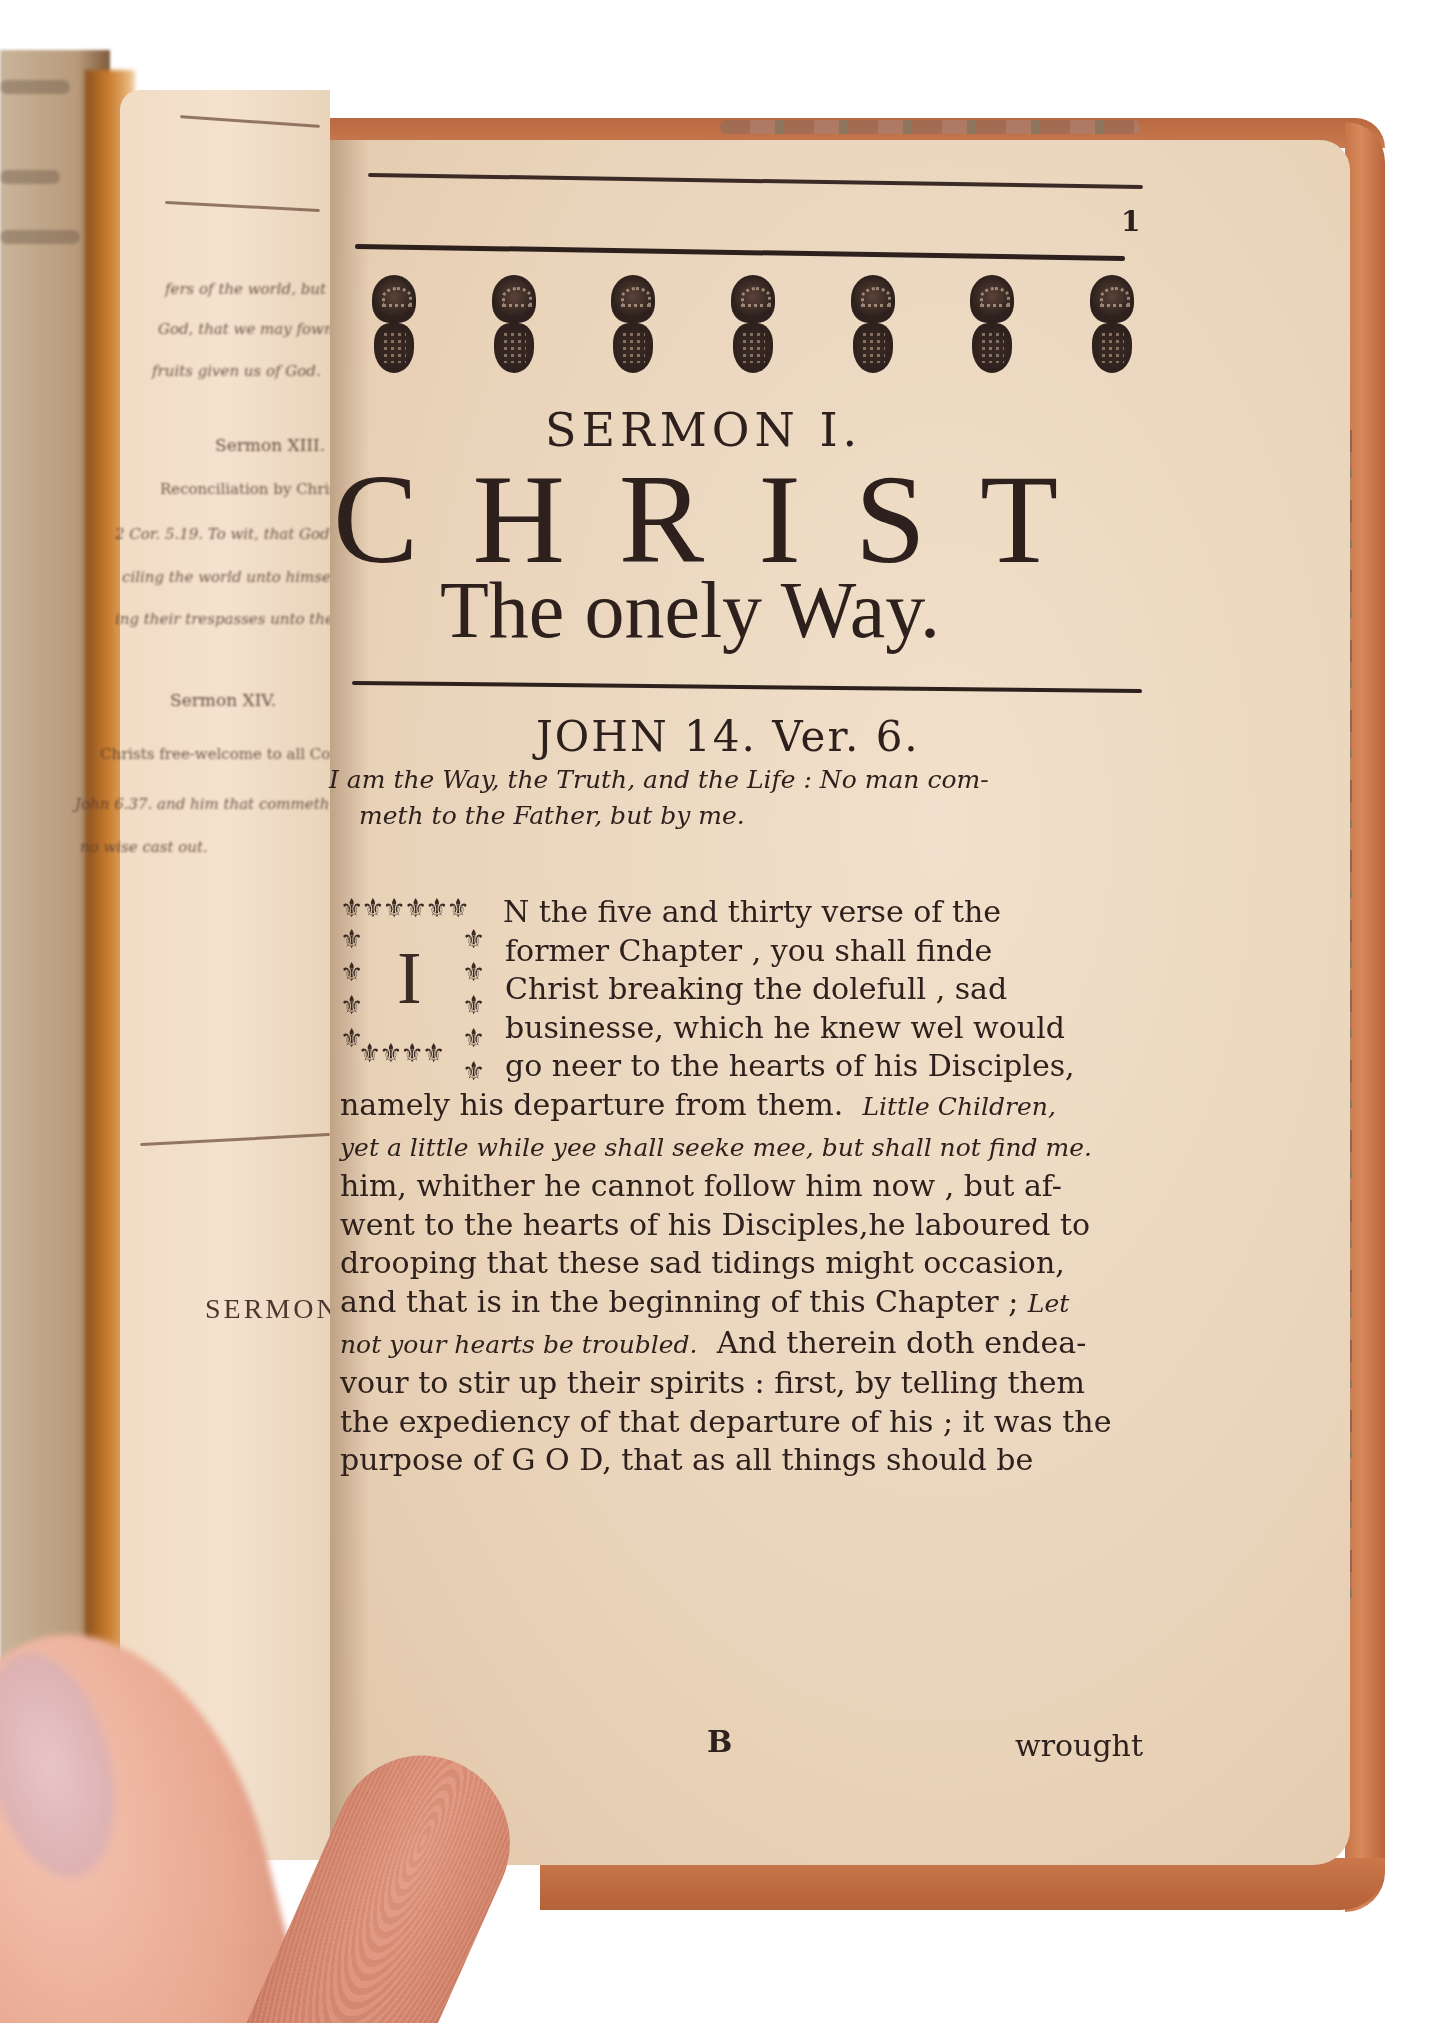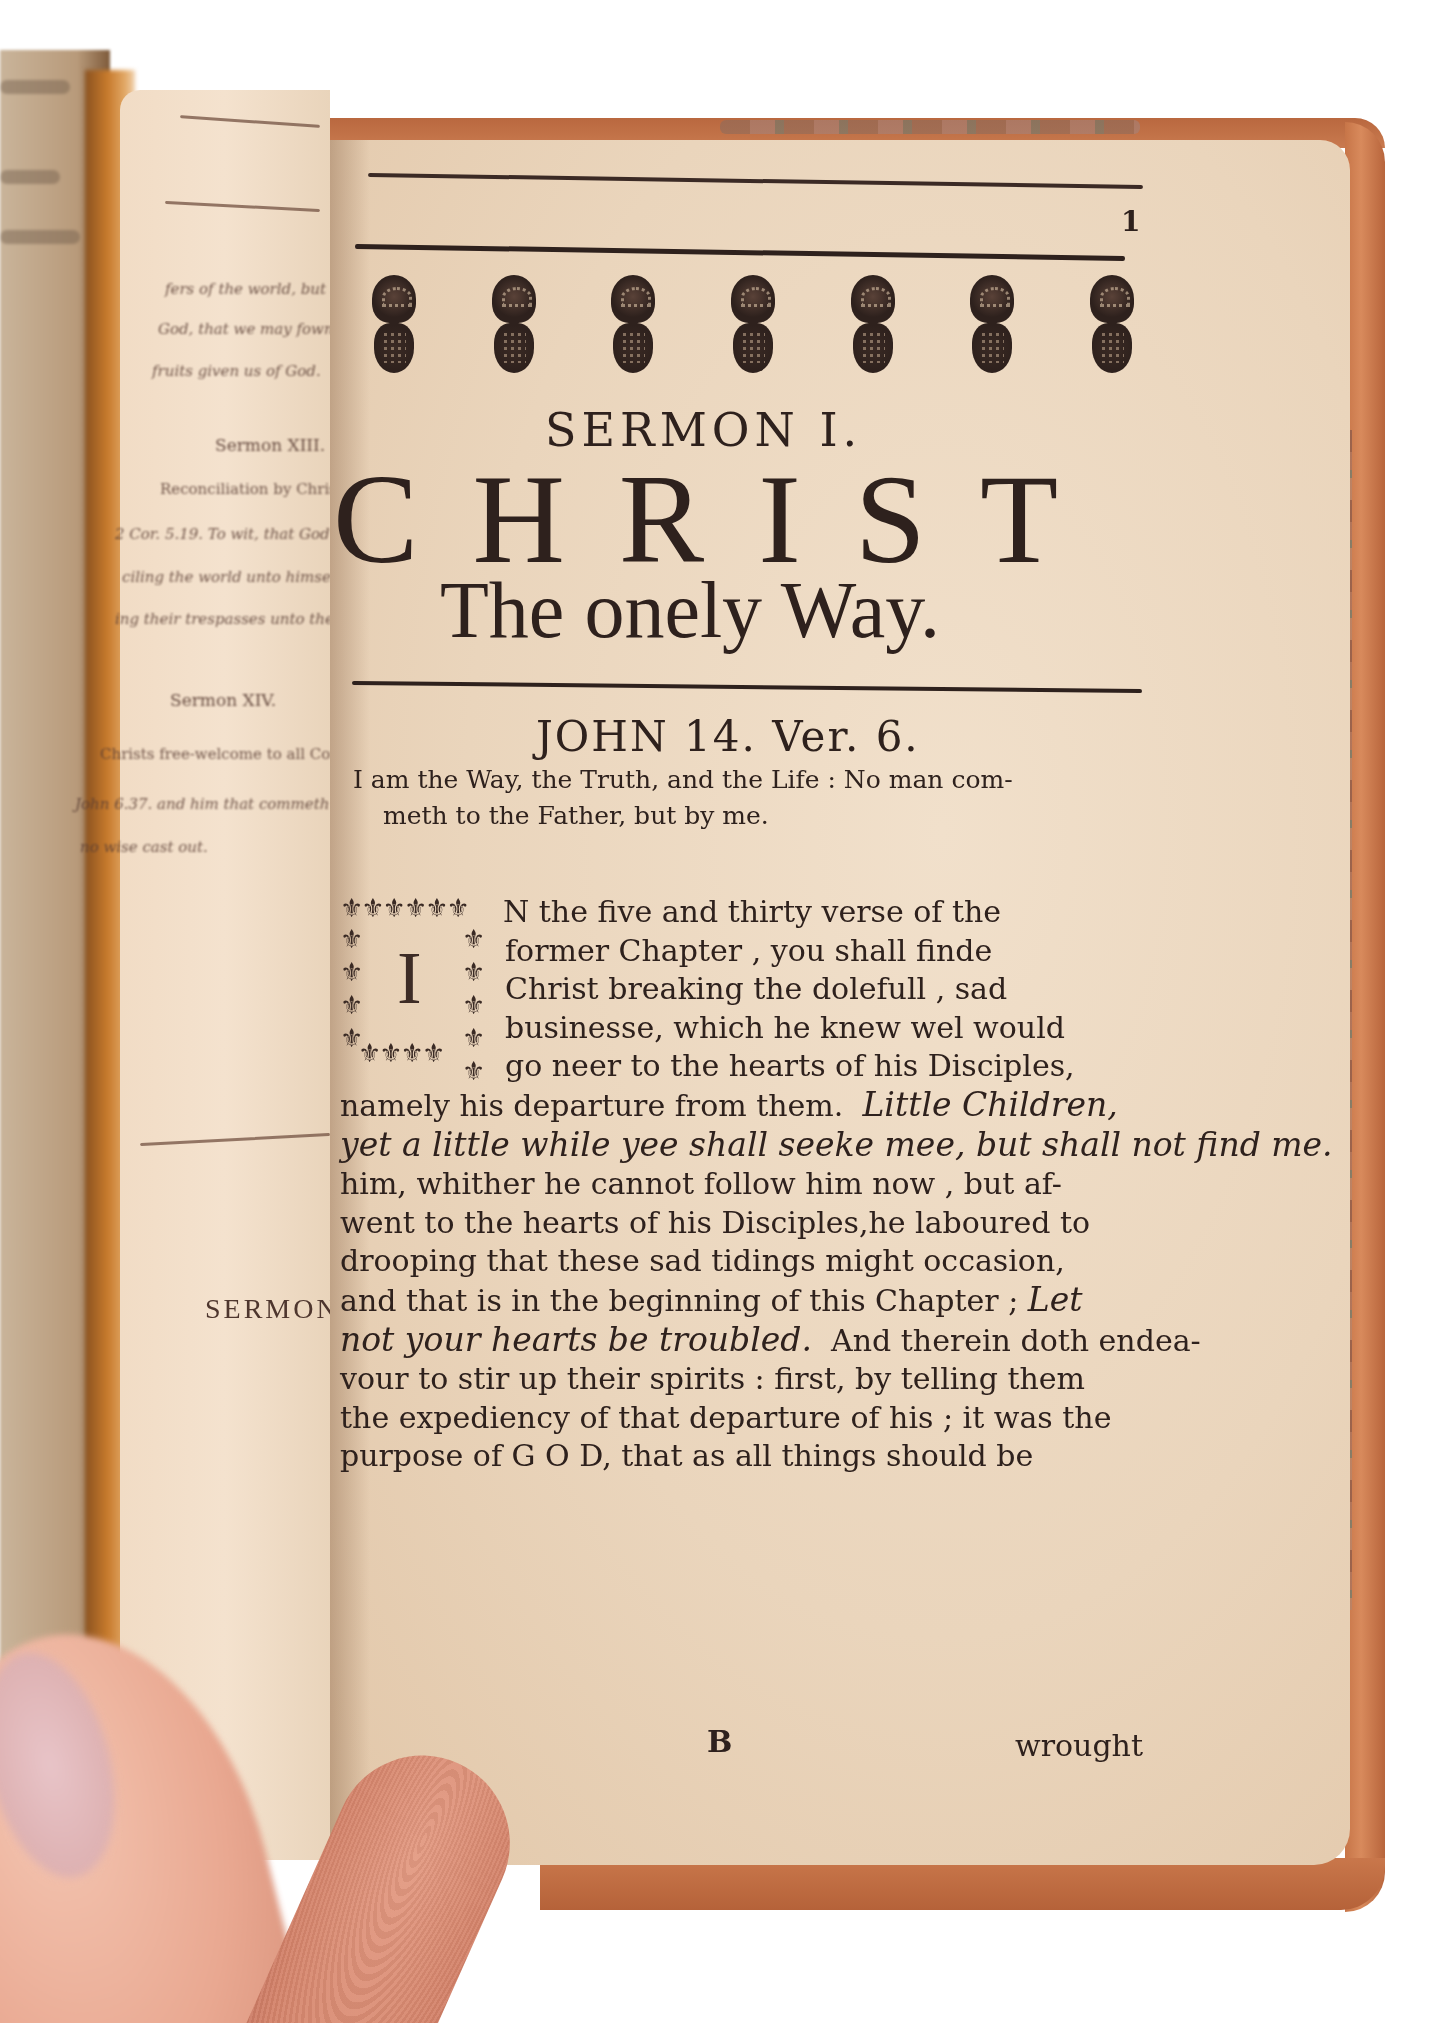--- a/index.html
+++ b/index.html
@@ -40,33 +40,33 @@
   .orn .crown::after{content:"";position:absolute;left:10px;top:12px;width:24px;height:14px;border:3px dotted #d9c2a6;border-radius:50% 50% 0 0;opacity:.6;}
   .orn .rose{position:absolute;left:6px;top:48px;width:40px;height:50px;background:radial-gradient(circle,#3a2a24 0%,#2e211d 70%);border-radius:40% 40% 50% 50%;}
   .orn .rose::after{content:"";position:absolute;left:8px;top:8px;width:24px;height:32px;background:radial-gradient(circle,#c7ad92 1.5px,transparent 2px) 0 0/7px 7px;opacity:.55;}
 
   .sermon-no{position:absolute;left:545px;top:403px;font-size:46px;letter-spacing:5px;}
   .christ{position:absolute;left:333px;top:455px;font-size:128px;letter-spacing:54px;font-family:"Liberation Serif",serif;line-height:1;}
   .subtitle{position:absolute;left:440px;top:570px;font-size:80px;font-family:"Liberation Serif",serif;line-height:1;}
   .rule-3{position:absolute;left:352px;top:685px;width:790px;height:4px;background:#2e211d;border-radius:2px;transform:rotate(.6deg);}
 
   .john{position:absolute;left:536px;top:712px;font-size:42px;letter-spacing:2px;}
-  .verse{position:absolute;left:353px;top:762px;width:820px;font-size:25px;line-height:36px;}
+  .verse{position:absolute;left:329px;top:762px;width:820px;font-size:25px;font-style:italic;line-height:36px;}
   .verse .l2{padding-left:30px;}
 
   
   .dropcap{position:absolute;left:340px;top:893px;width:160px;height:185px;}
   .dropcap .row{position:absolute;left:0;font-size:26px;letter-spacing:-2px;color:#3a2a24;}
   .dropcap .col{position:absolute;font-size:26px;line-height:33px;color:#3a2a24;}
   .dropcap .letter{position:absolute;left:57px;top:43px;font-size:74px;font-family:"Liberation Serif",serif;color:#3d2c26;}
 
   .body{position:absolute;left:340px;top:893px;width:835px;font-size:30px;line-height:38.6px;text-align:justify;}
   .body .line{display:block;white-space:nowrap;}
   .body .indent{padding-left:165px;}
-  .body i{font-size:33px;margin-top:37px;}
+  .body i{font-size:25px;margin-top:37px;}
   .sig{position:absolute;left:707px;top:1724px;font-size:30px;font-weight:bold;}
   .catch{position:absolute;left:1015px;top:1728px;font-size:30px;}
 
   
   .thumb{position:absolute;left:-60px;top:1630px;width:330px;height:520px;background:radial-gradient(ellipse at 40% 30%,#f4c6b2,#e9a891 60%,#d58e77);border-radius:50% 50% 30% 30%;transform:rotate(-14deg);filter:blur(3px);}
   .thumbnail{position:absolute;left:-10px;top:1650px;width:120px;height:230px;background:radial-gradient(ellipse,#e8c4c8,#d9a9a8);border-radius:50%;filter:blur(4px);transform:rotate(-14deg);}
   .finger{position:absolute;left:285px;top:1745px;width:175px;height:420px;background:radial-gradient(ellipse at 50% 25%,#e39a82,#d4836a 70%,#c57460);border-radius:90px 90px 40px 40px;transform:rotate(24deg);}
   .finger::after{content:"";position:absolute;inset:0;border-radius:inherit;background:repeating-radial-gradient(ellipse at 50% 20%,rgba(255,255,255,.06) 0 2px,rgba(0,0,0,.04) 2px 4px);}
 </style>
 </head>

